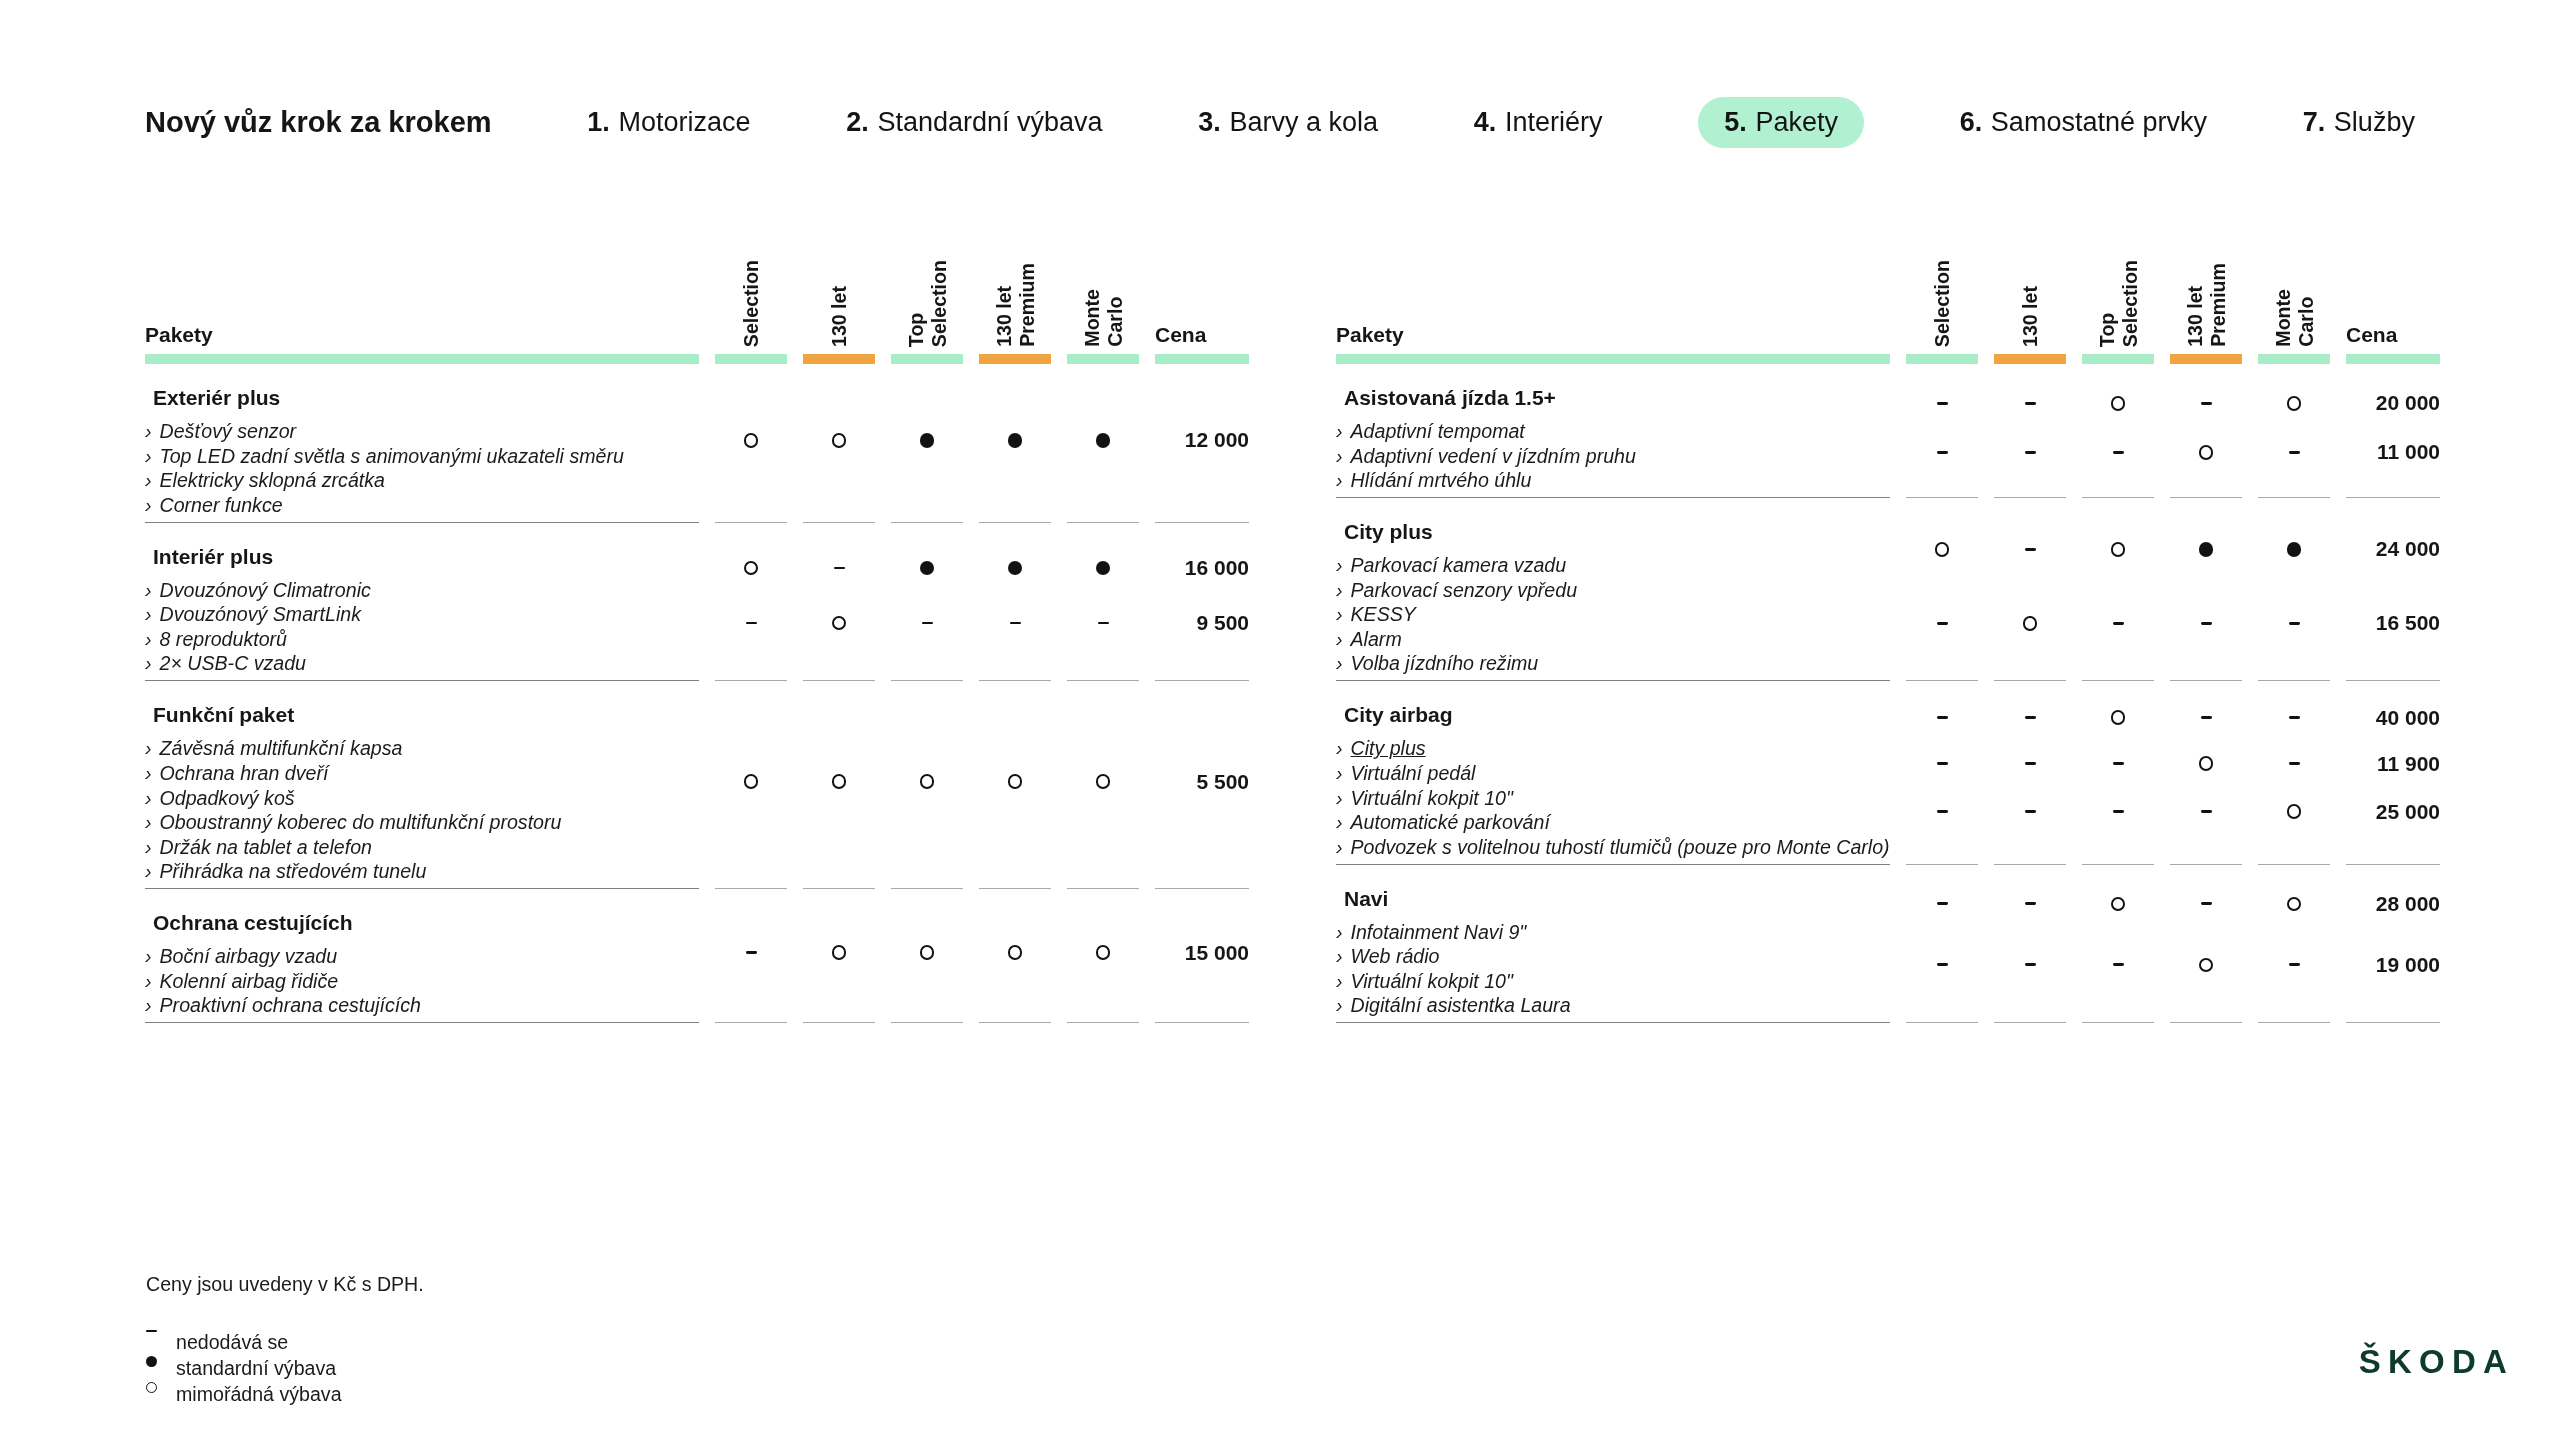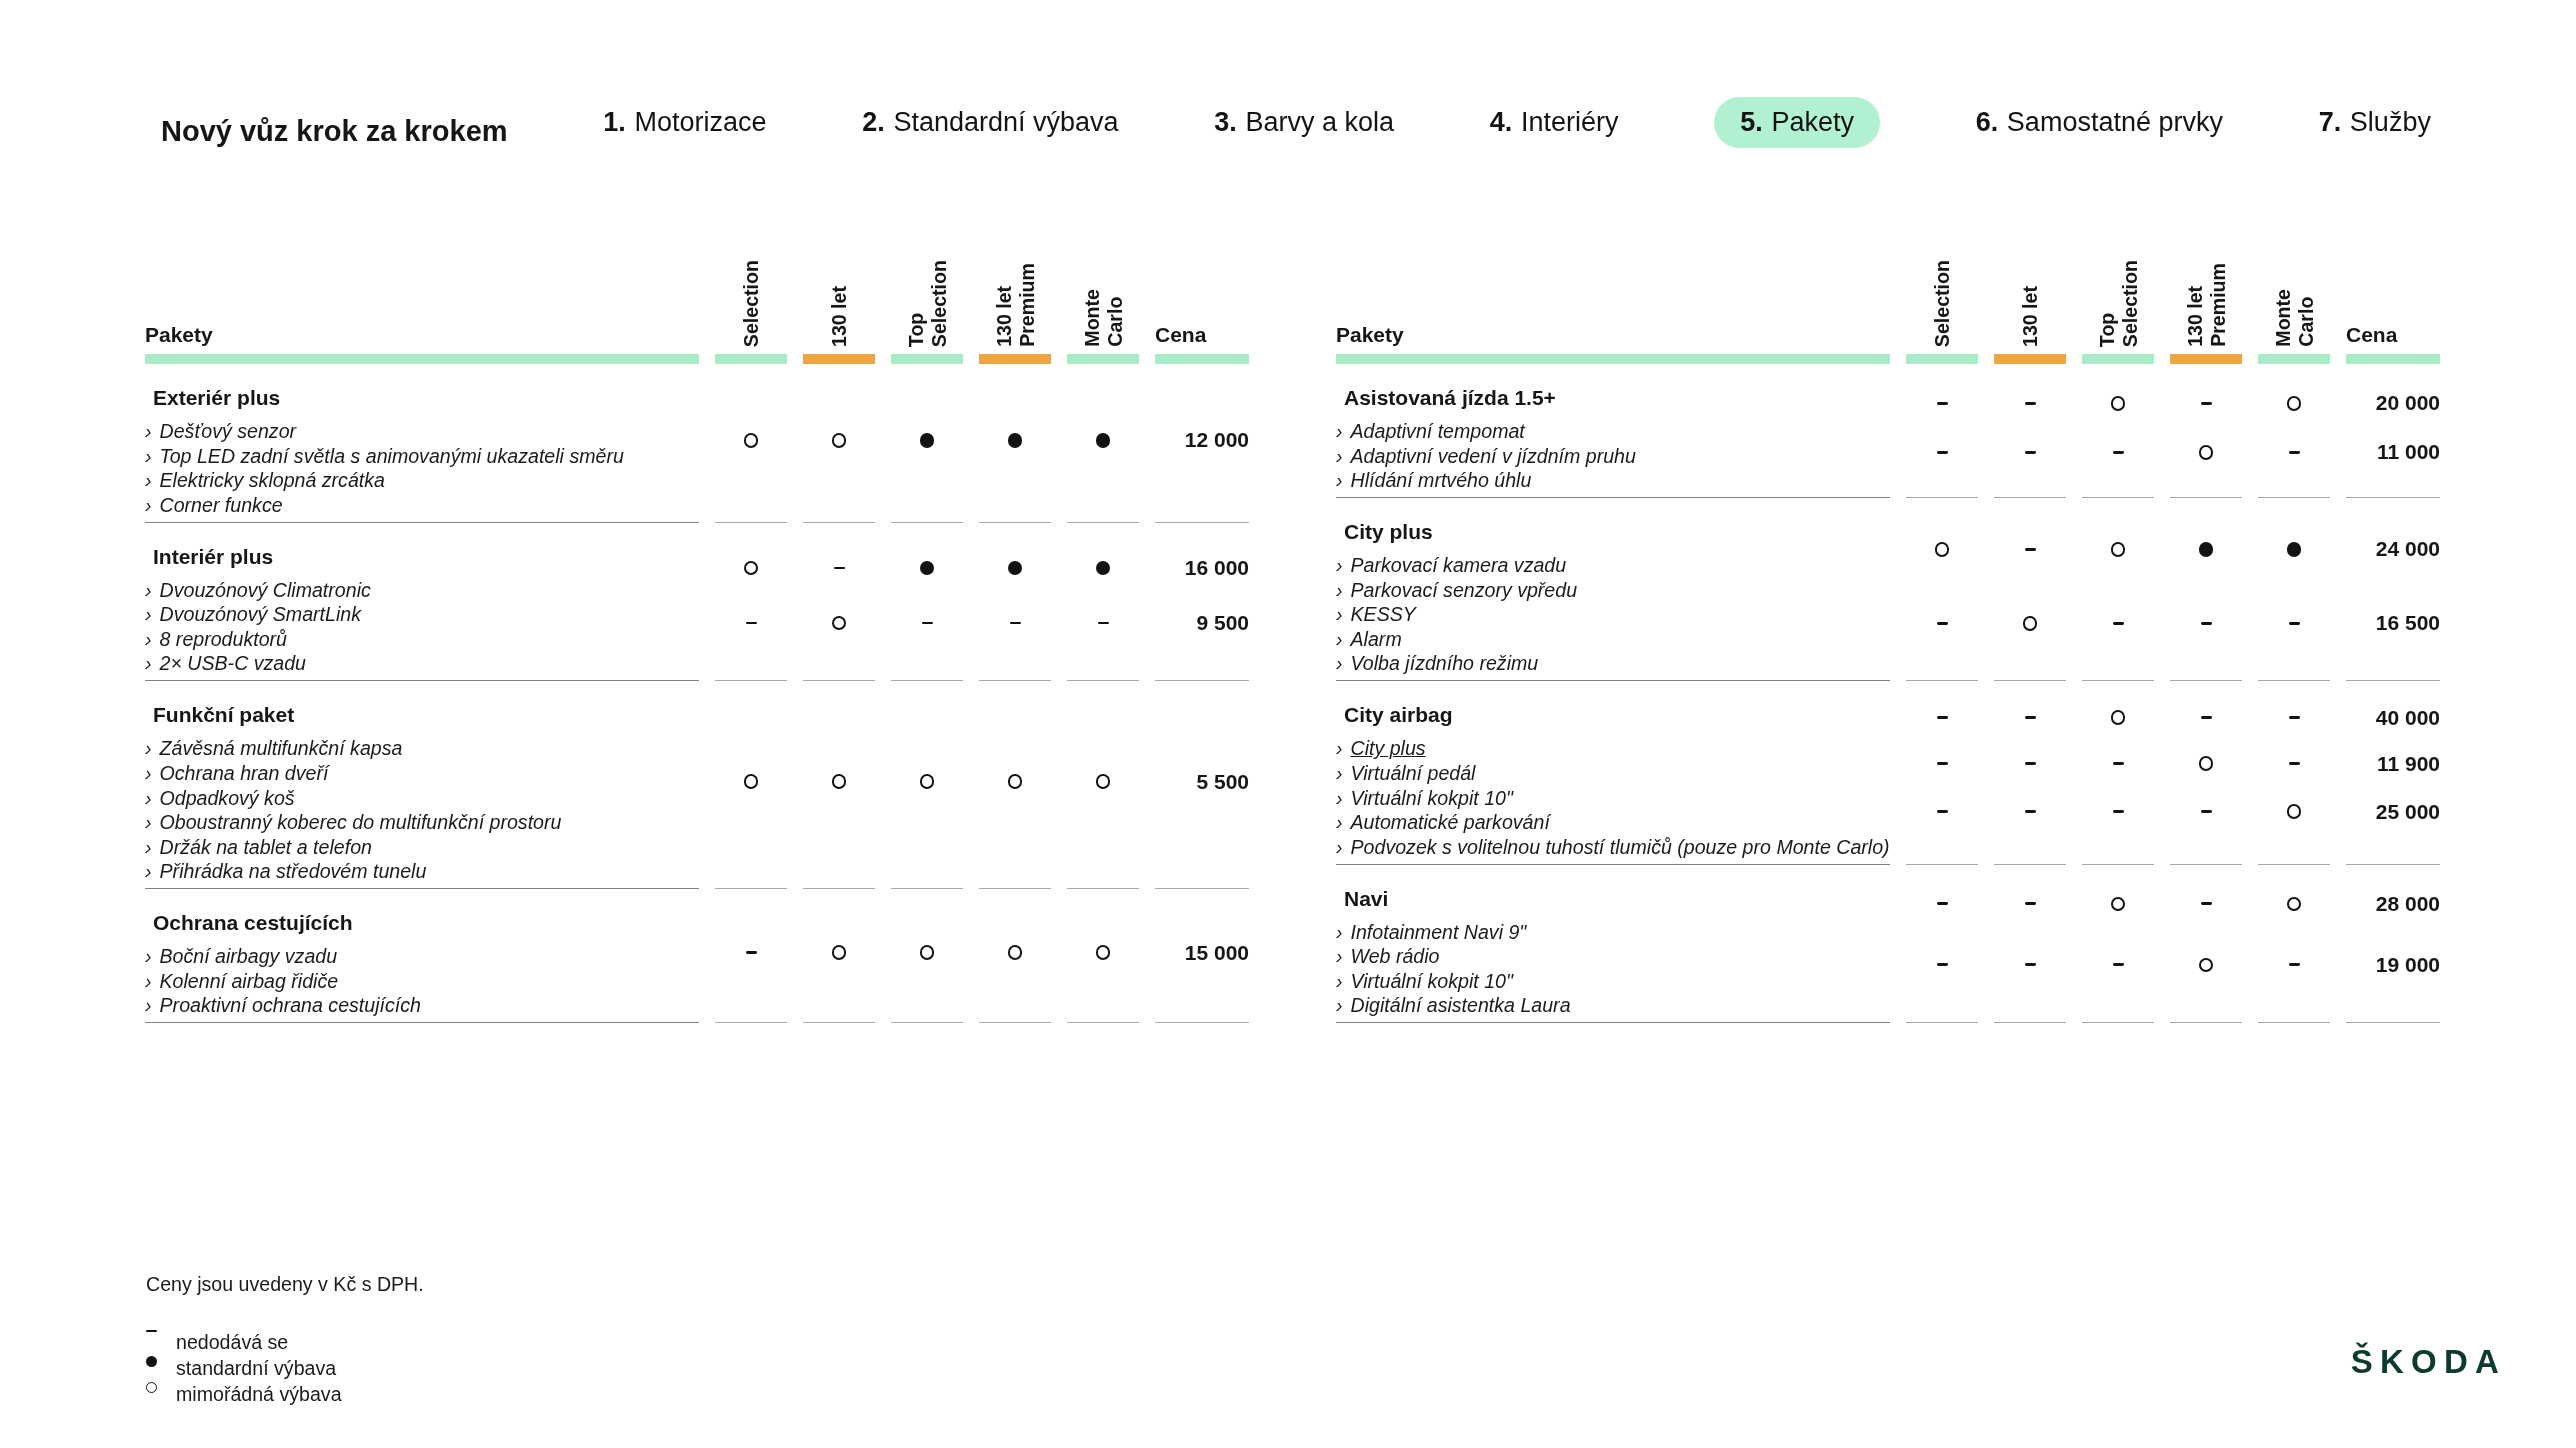--- a/index.html
+++ b/index.html
@@ -1,21 +1,21 @@
 <!DOCTYPE html>
 <html lang="cs" style="--green: #A9EDC8; --orange: #F0A440; --pill: #B1F1D1; --logo: #0E3A2F;font-size:11.6px"><head>
 <meta charset="utf-8">
 <style>
   html,body{margin:0;padding:0;background:#fff;}
   .page{position:relative;width:2576px;height:1449px;background:#ffffff;overflow:hidden;
         color:#161616;font-family:"Liberation Sans","DejaVu Sans",sans-serif;}
 
   
-  .hdr{position:absolute;left:145px;top:97px;width:2270px;display:flex;align-items:flex-end;
-       justify-content:space-between;margin-left:16px;}
+  .hdr{position:absolute;left:145px;top:97px;width:2270px;display:flex;align-items:center;
+       justify-content:space-between;}
   .title{font-size:29px;font-weight:700;white-space:nowrap;}
   .nav-item{display:flex;align-items:center;gap:8.7px;background:none;border:0;cursor:pointer;
             font-family:inherit;font-size:27px;color:#141414;padding:10px 0;white-space:nowrap;}
   .nav-item .n{font-weight:700;}
   .nav-item.active{background:var(--pill);border-radius:35px;padding:10px 26px;}
 
   
   .tables{position:absolute;left:145px;top:239px;display:flex;gap:85px;}
   .pkg{width:1106px;}
   .grid7{display:grid;grid-template-columns:554px repeat(5,72px) 94px;column-gap:16px;}
@@ -46,21 +46,21 @@
   .mk-no{width:11px;height:2.9px;background:#121212;border-radius:1.4px;}
   .mk-s.mk-opt{width:11px;height:11px;border-width:1.8px;}
   .mk-s.mk-std{width:11px;height:11px;}
   .mk-s.mk-no{width:11px;height:2.2px;}
 
   
   .ftr{position:absolute;left:146px;top:1272px;font-size:19.6px;line-height:24.6px;color:#1b1b1b;}
   .leg{margin-top:33px;display:flex;flex-direction:column;}
   .leg-row{display:flex;align-items:flex-start;height:26px;}
   .sym{width:30px;display:flex;align-items:center;}
-  .logo{position:absolute;right:70px;top:1343px;font-size:33px;font-weight:700;
+  .logo{position:absolute;right:62px;top:1343px;font-size:33px;font-weight:700;
         letter-spacing:7.2px;color:var(--logo);font-family:"Liberation Sans","DejaVu Sans",sans-serif;}
 </style>
 </head>
 <body>
 
 <div class="page">
 
   <header class="hdr">
     <div class="title">Nový vůz krok za krokem</div>
     <nav style="display:contents"><button class="nav-item">

